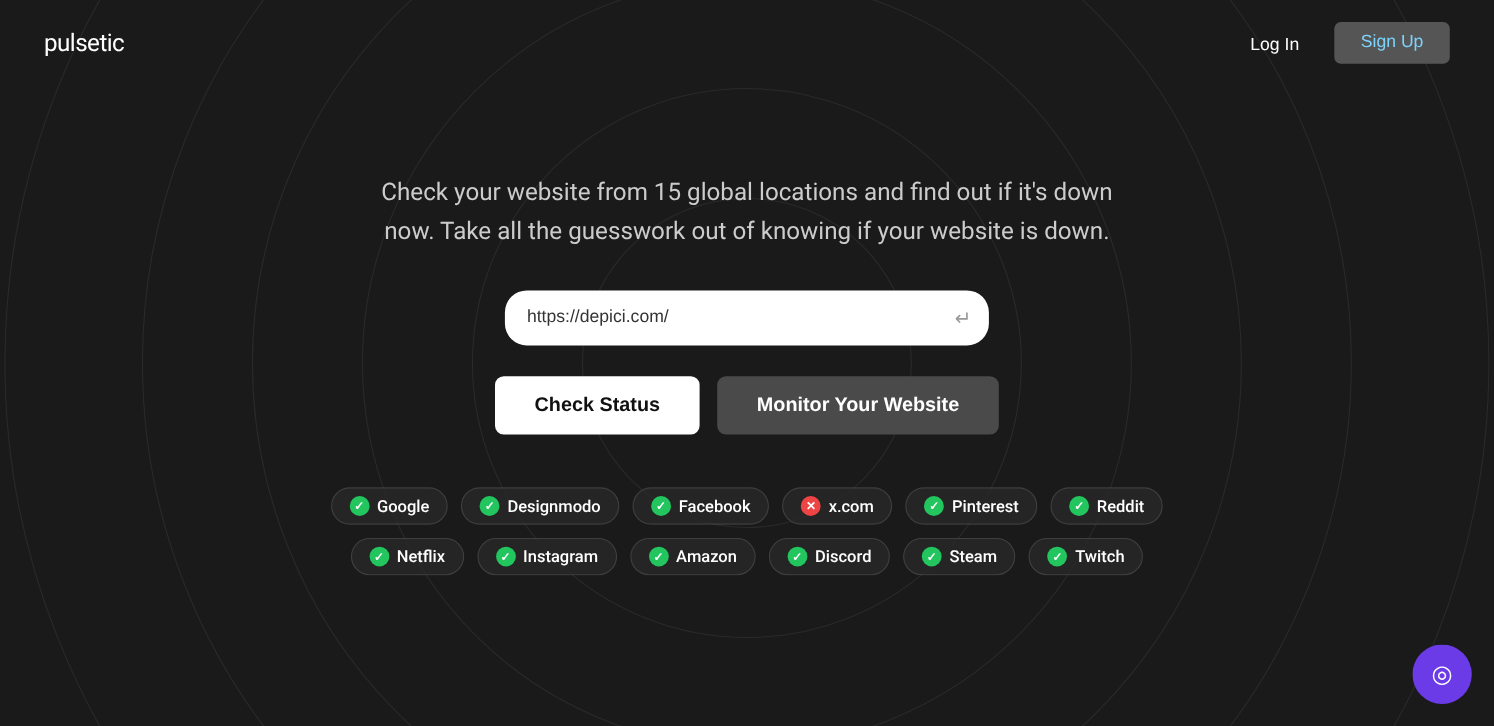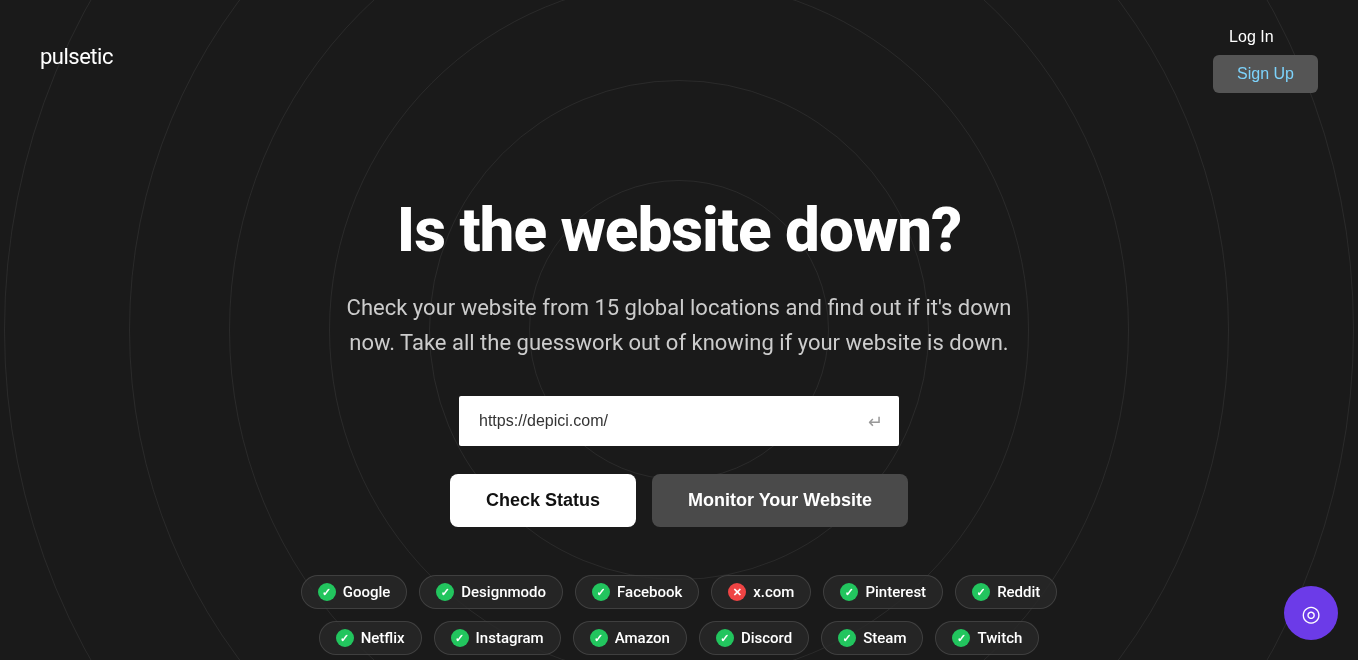--- a/index.html
+++ b/index.html
@@ -59,23 +59,22 @@
 
     .logo {
       font-size: 22px;
       font-weight: 400;
       color: #ffffff;
       letter-spacing: -0.5px;
     }
 
     .header-nav {
       display: flex;
-      align-items: flex-start;
-      gap: 1px;
-      flex-direction: column;
+      align-items: flex-end;
+      gap: 16px;
     }
 
     .btn-login {
       background: transparent;
       border: none;
       color: #ffffff;
       font-size: 16px;
       cursor: pointer;
       padding: 8px 16px;
     }
@@ -124,21 +123,21 @@
     .url-input-wrapper {
       position: relative;
       width: 440px;
       margin-bottom: 28px;
     }
 
     .url-input {
       width: 100%;
       padding: 16px 50px 16px 20px;
       font-size: 16px;
-      border-radius: 2px;
+      border-radius: 20px;
       border: none;
       background: #ffffff;
       color: #333333;
       outline: none;
     }
 
     .url-input-enter-icon {
       position: absolute;
       right: 16px;
       top: 50%;
@@ -262,21 +261,20 @@
 
 <header class="header">
   <div class="logo">pulsetic</div>
   <nav class="header-nav">
     <button class="btn-login">Log In</button>
     <button class="btn-signup">Sign Up</button>
   </nav>
 </header>
 
 <main class="main">
-  <h1 class="hero-title">Is the website down?</h1>
   <p class="hero-subtitle">Check your website from 15 global locations and find out if it's down now. Take all the guesswork out of knowing if your website is down.</p>
 
   <div class="url-input-wrapper">
     <input class="url-input" type="text" value="https://depici.com/" placeholder="https://depici.com/" style="">
     <span class="url-input-enter-icon">↵</span>
   </div>
 
   <div class="action-buttons">
     <button class="btn-check-status">Check Status</button>
     <button class="btn-monitor">Monitor Your Website</button>

